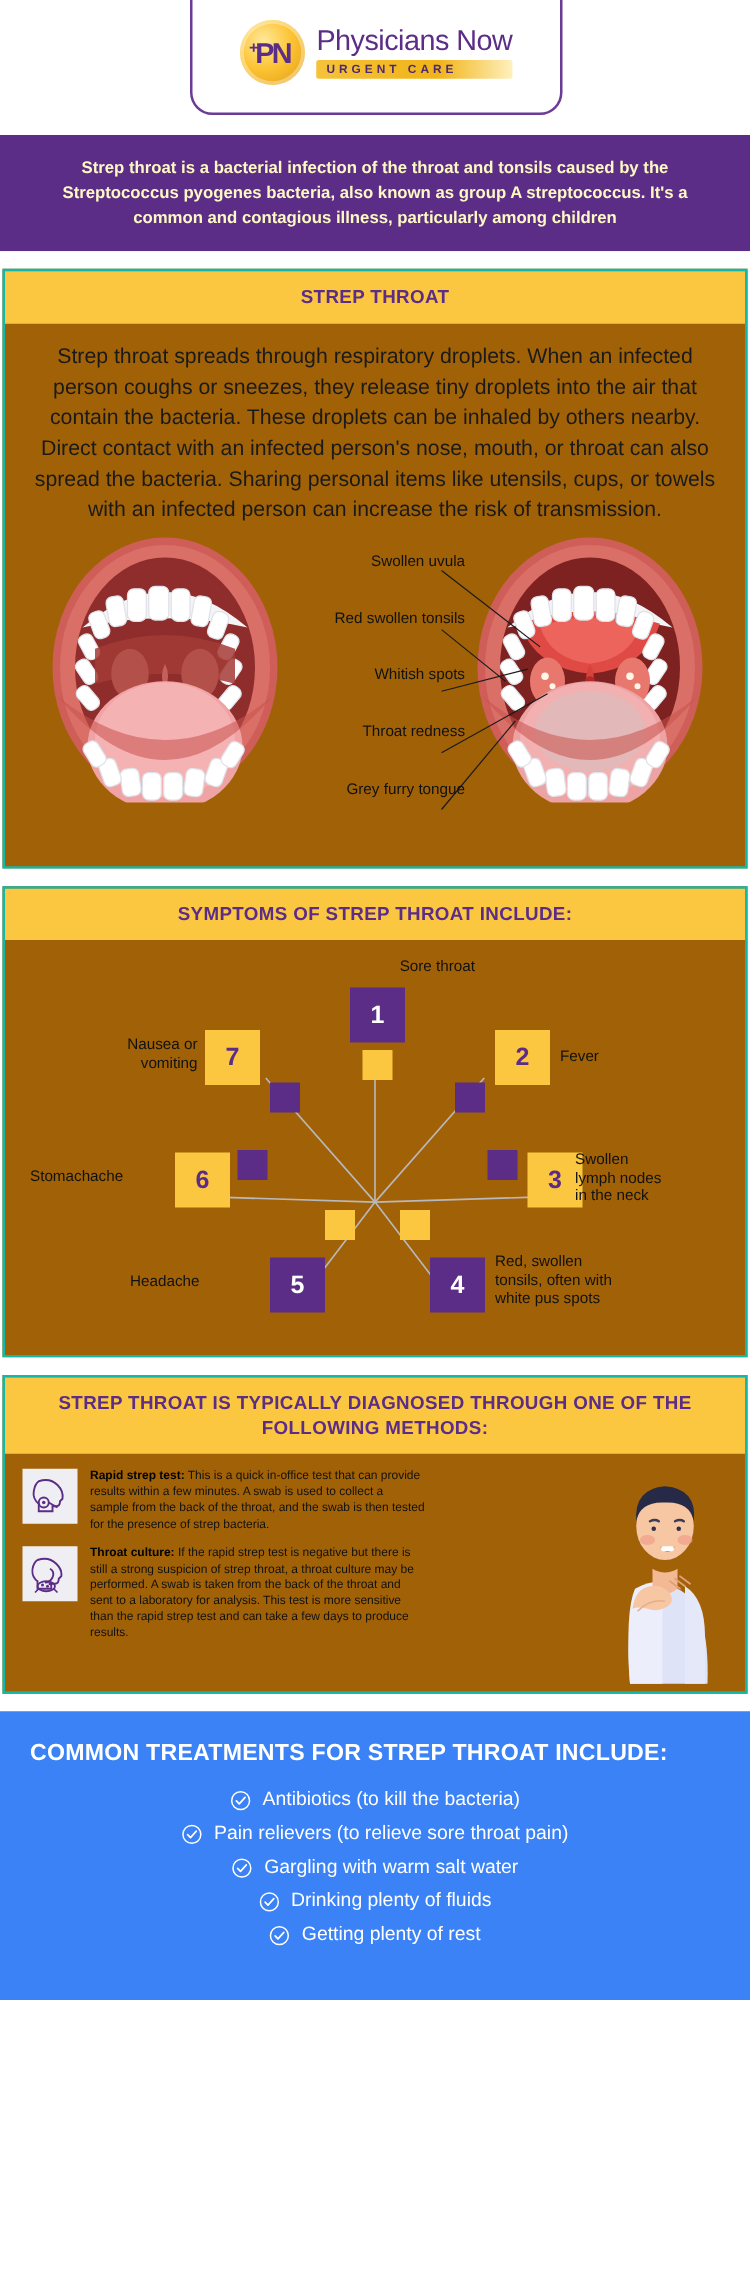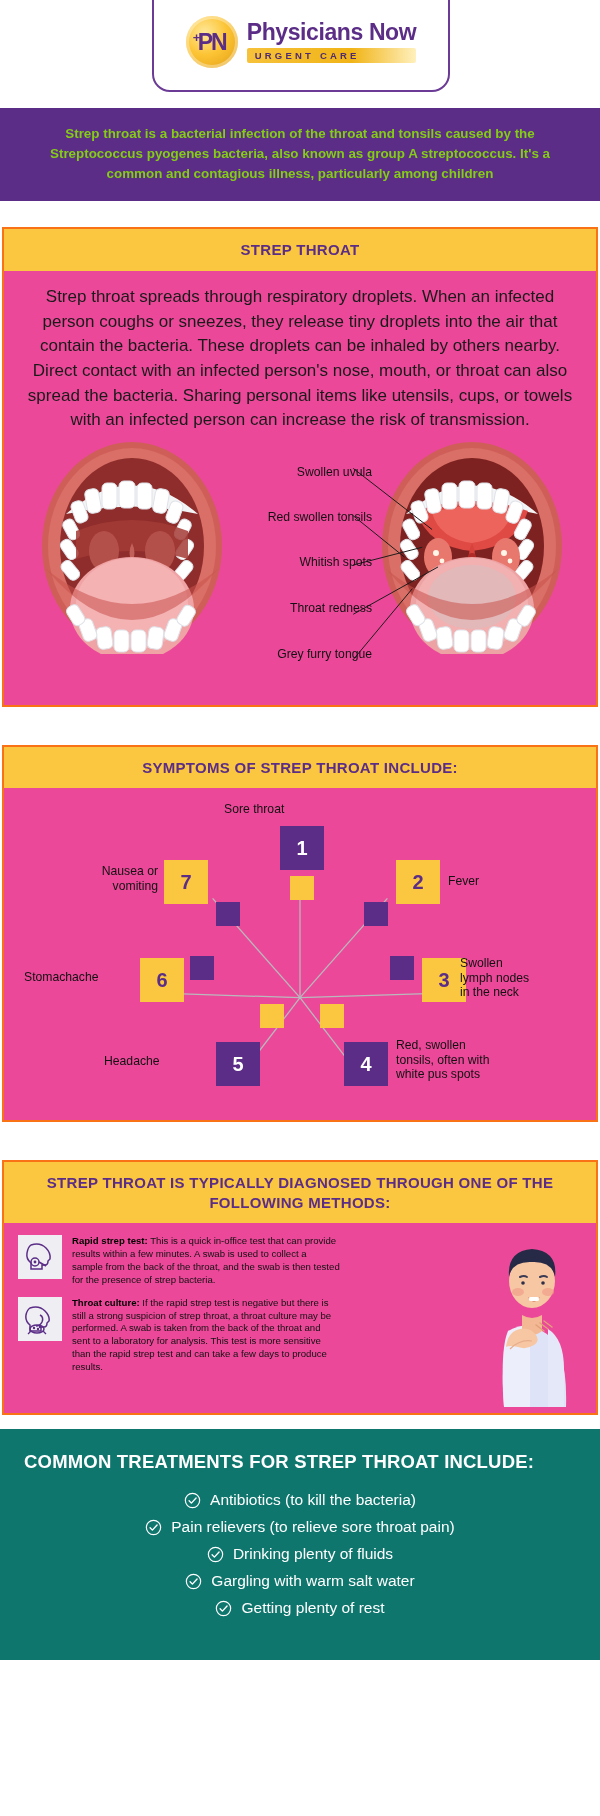--- a/index.html
+++ b/index.html
@@ -22,49 +22,49 @@
   .logo-coin {
     width:52px; height:52px; border-radius:50%;
     background: radial-gradient(circle at 36% 32%, #ffe89a 0%, #fcc434 46%, #e09a10 100%);
     display:flex; align-items:center; justify-content:center;
     box-shadow: inset 0 0 0 3px rgba(255,255,255,.35);
     position:relative;
   }
   .logo-pn { font-size:23px; font-weight:bold; color:#5b2d87; letter-spacing:-2px; font-family:"Liberation Sans",sans-serif;}
   .logo-plus{ position:absolute; left:7px; top:14px; color:#5b2d87; font-size:13px; font-weight:bold; }
   .logo-txtwrap { display:flex; flex-direction:column; }
-  .logo-name { font-size:23px; font-weight:bold; color:#5b2d87; line-height:1.02; letter-spacing:-.4px;}
+  .logo-name { font-size:23px; font-weight:normal; color:#5b2d87; line-height:1.02; letter-spacing:-.4px;}
   .logo-sub {
     margin-top:3px; background:linear-gradient(90deg,#f6c23a 0%,#f1b417 62%,#fff0bd 100%);
     color:#4d2a72; font-size:9.5px; font-weight:bold; letter-spacing:3.2px;
     padding:2px 10px 2px 8px; border-radius:2px; text-align:left;
   }
 
   
   .intro {
-    background:#5b2d87; color:#84cc16; text-align:center;
+    background:#5b2d87; color:#fef9c3; text-align:center;
     padding:16px 46px 18px; font-size:13.4px; line-height:1.48; font-weight:bold;
   }
 
   
   .gap { height:14px; background:#fff; }
-  .card { margin:12px 2px; border:2px solid #f97316; background:#ec4899; }
+  .card { margin:0 2px; border:2px solid #14b8a6; background:#a16207; }
   .card-head {
     background:#fbc740; color:#5b2d87; text-align:center; font-weight:bold;
     padding:11px 20px; font-size:15px; letter-spacing:.3px; line-height:1.3;
   }
   .card-body { padding:14px 22px 16px; }
   .para { font-size:17px; line-height:1.45; color:#1a1a1a; text-align:center; }
 
   
   .mouths { position:relative; height:250px; margin-top:6px; }
   .mouth { position:absolute; width:192px; height:215px; top:0; }
   .mouth.left  { left:10px; }
   .mouth.right { right:6px; }
-  .labels { position:absolute; left:186px; top:12px; width:160px; }
+  .labels { position:absolute; left:186px; top:1px; width:160px; }
   .lbl { font-size:12.2px; color:#111; text-align:right; font-weight:500; }
   .badges { position:relative; height:34px; margin-top:4px; }
   .badge {
     position:absolute; background:#5b2d87; color:#fff; font-size:15px;
     padding:5px 16px 6px; letter-spacing:.2px;
   }
   .badge.l { left:50px; }
   .badge.r { right:36px; }
 
   
@@ -85,21 +85,21 @@
   .diag-row { display:flex; gap:10px; margin-bottom:10px; }
   .diag-icon {
     flex:0 0 44px; width:44px; height:44px; background:#efeff3;
     display:flex; align-items:center; justify-content:center;
   }
   .diag-txt { font-size:9.6px; line-height:1.34; color:#111; width:268px; }
   .diag-txt b { color:#000; }
   .diag-person { position:absolute; right:6px; top:6px; width:120px; height:180px; }
 
   
-  .treat { background:#0f766e; color:#fff; padding:22px 24px 34px; margin-top:14px; }
+  .treat { background:#3b82f6; color:#fff; padding:22px 24px 34px; margin-top:14px; }
   .treat-title { font-size:18.5px; font-weight:bold; letter-spacing:.2px; margin-bottom:18px; }
   .treat-list { text-align:center; }
   .treat-item {
     display:flex; align-items:center; justify-content:center; gap:9px;
     font-size:15.5px; margin:9px 0; font-weight:500;
   }
   .tick { flex:0 0 17px; width:17px; height:17px; }
 </style>
 </head>
 <body>
@@ -261,21 +261,21 @@
         </svg>
 
         <div class="chip y" style="left:272px; top:78px"></div>
         <div class="chip p" style="left:198px; top:104px"></div>
         <div class="chip p" style="left:346px; top:104px"></div>
         <div class="chip p" style="left:172px; top:158px"></div>
         <div class="chip p" style="left:372px; top:158px"></div>
         <div class="chip y" style="left:242px; top:206px"></div>
         <div class="chip y" style="left:302px; top:206px"></div>
 
-        <div class="ntext" style="left:206px; top:4px; width:156px; text-align:left">Sore throat</div>
+        <div class="ntext" style="left:206px; top:4px; width:156px; text-align:right">Sore throat</div>
         <div class="node purple" style="left:262px; top:28px">1</div>
 
         <div class="ntext" style="left:44px; top:66px; width:96px; text-align:right; white-space:pre-line">Nausea or
 vomiting</div>
         <div class="node yellow" style="left:146px; top:62px">7</div>
 
         <div class="node yellow" style="left:378px; top:62px">2</div>
         <div class="ntext" style="left:430px; top:76px; width:110px">Fever</div>
 
         <div class="ntext" style="left:6px; top:172px; width:110px; text-align:left">Stomachache</div>
@@ -375,29 +375,29 @@
           <path d="M6 10.3 l2.7 2.8 L14.2 7" fill="none" stroke="#ffffff" stroke-width="1.6" stroke-linecap="round" stroke-linejoin="round"></path>
         </svg>
         <span>Pain relievers (to relieve sore throat pain)</span>
       </div>
 
       <div class="treat-item">
         <svg class="tick" viewBox="0 0 20 20">
           <circle cx="10" cy="10" r="8.4" fill="none" stroke="#ffffff" stroke-width="1.4"></circle>
           <path d="M6 10.3 l2.7 2.8 L14.2 7" fill="none" stroke="#ffffff" stroke-width="1.6" stroke-linecap="round" stroke-linejoin="round"></path>
         </svg>
-        <span>Drinking plenty of fluids</span>
+        <span>Gargling with warm salt water</span>
       </div>
 
       <div class="treat-item">
         <svg class="tick" viewBox="0 0 20 20">
           <circle cx="10" cy="10" r="8.4" fill="none" stroke="#ffffff" stroke-width="1.4"></circle>
           <path d="M6 10.3 l2.7 2.8 L14.2 7" fill="none" stroke="#ffffff" stroke-width="1.6" stroke-linecap="round" stroke-linejoin="round"></path>
         </svg>
-        <span>Gargling with warm salt water</span>
+        <span>Drinking plenty of fluids</span>
       </div>
 
       <div class="treat-item">
         <svg class="tick" viewBox="0 0 20 20">
           <circle cx="10" cy="10" r="8.4" fill="none" stroke="#ffffff" stroke-width="1.4"></circle>
           <path d="M6 10.3 l2.7 2.8 L14.2 7" fill="none" stroke="#ffffff" stroke-width="1.6" stroke-linecap="round" stroke-linejoin="round"></path>
         </svg>
         <span>Getting plenty of rest</span>
       </div>
     </div>

